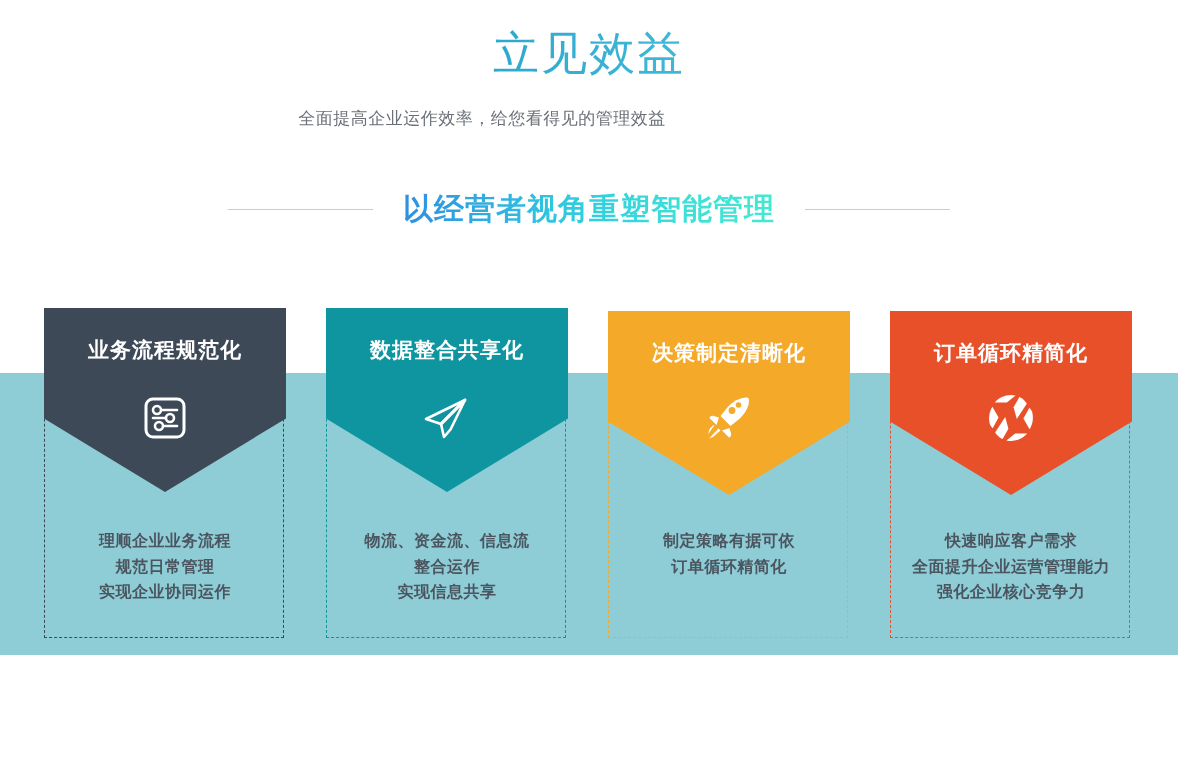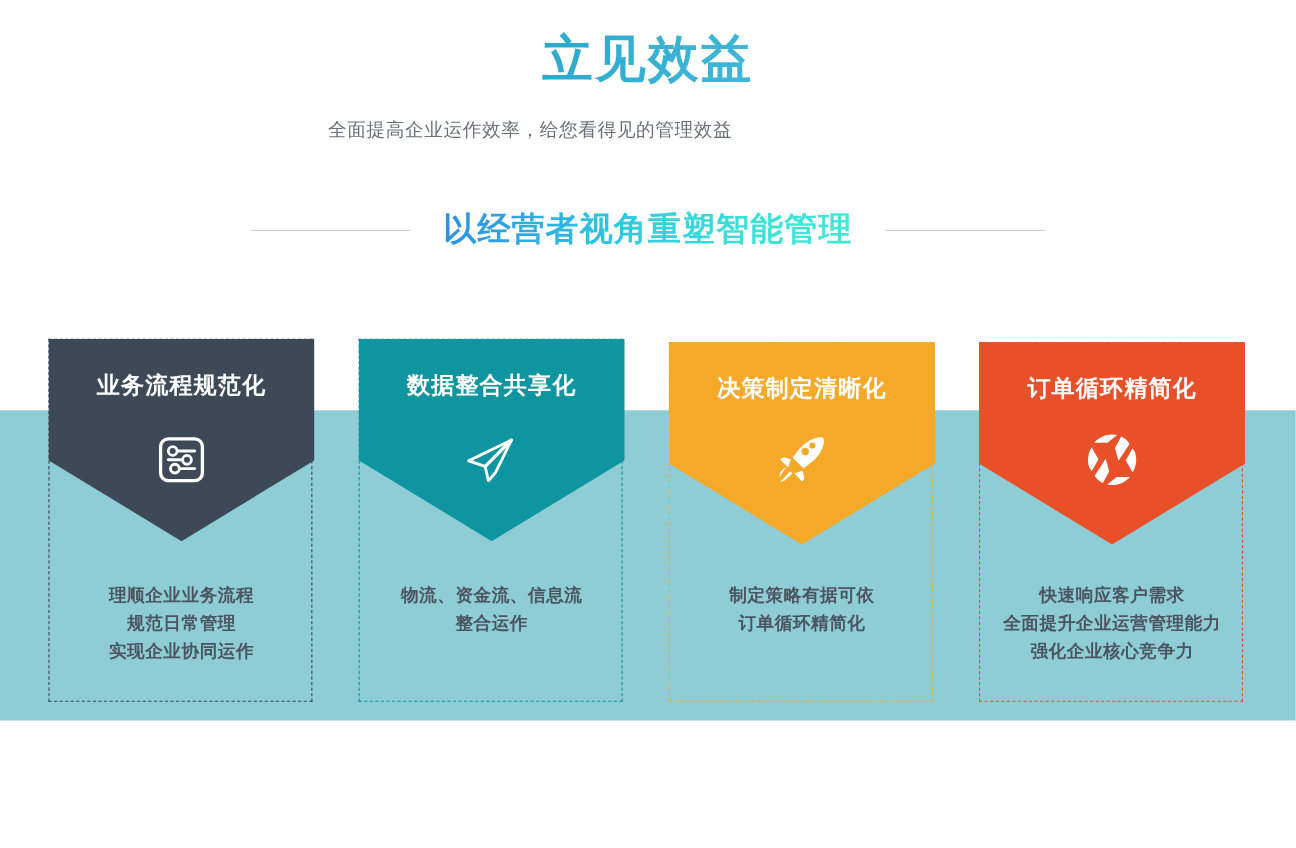--- a/index.html
+++ b/index.html
@@ -22,21 +22,21 @@
     height: 771px;
   }
 
   .main-title {
     position: absolute;
     top: 22px;
     left: 0;
     width: 1178px;
     text-align: center;
     font-size: 46px;
-    font-weight: bold;
+    font-weight: normal;
     letter-spacing: 2px;
     line-height: 62px;
     background: linear-gradient(90deg, #1f8fb5 0%, #29a5cc 38%, #4fc4e0 72%, #74d5e8 100%);
     -webkit-background-clip: text;
     background-clip: text;
     color: transparent;
     -webkit-text-fill-color: transparent;
   }
 
   .sub-title {
@@ -209,20 +209,21 @@
           <g fill="none" stroke="#ffffff" stroke-width="2.6" stroke-linejoin="round" stroke-linecap="round">
             <path d="M45 7 L6 26 L21 31 Z"></path>
             <path d="M45 7 L21 31 L24 44 L30.5 36.5 Z"></path>
             <path d="M45 7 L21 31"></path>
           </g>
         </svg>
       </div>
       <div class="card-desc" style="top:530px;">
         <span class="l">物流、资金流、信息流</span>
         <span class="l">整合运作</span>
+        <span class="l">实现信息共享</span>
       </div>
     </div>
 
     <div class="card" style="left:608px; top:0;">
       <div class="card-outline" style="top:311px; height:327px; border-color:#f5a929;"></div>
       <div class="chevron" style="top:311px; background:#f5a929;"></div>
       <div class="card-title" style="top:339px;">决策制定清晰化</div>
       <div class="card-icon" style="top:392px;">
         <svg width="52" height="52" viewBox="0 0 52 52" aria-hidden="true">
           <g fill="#ffffff">

